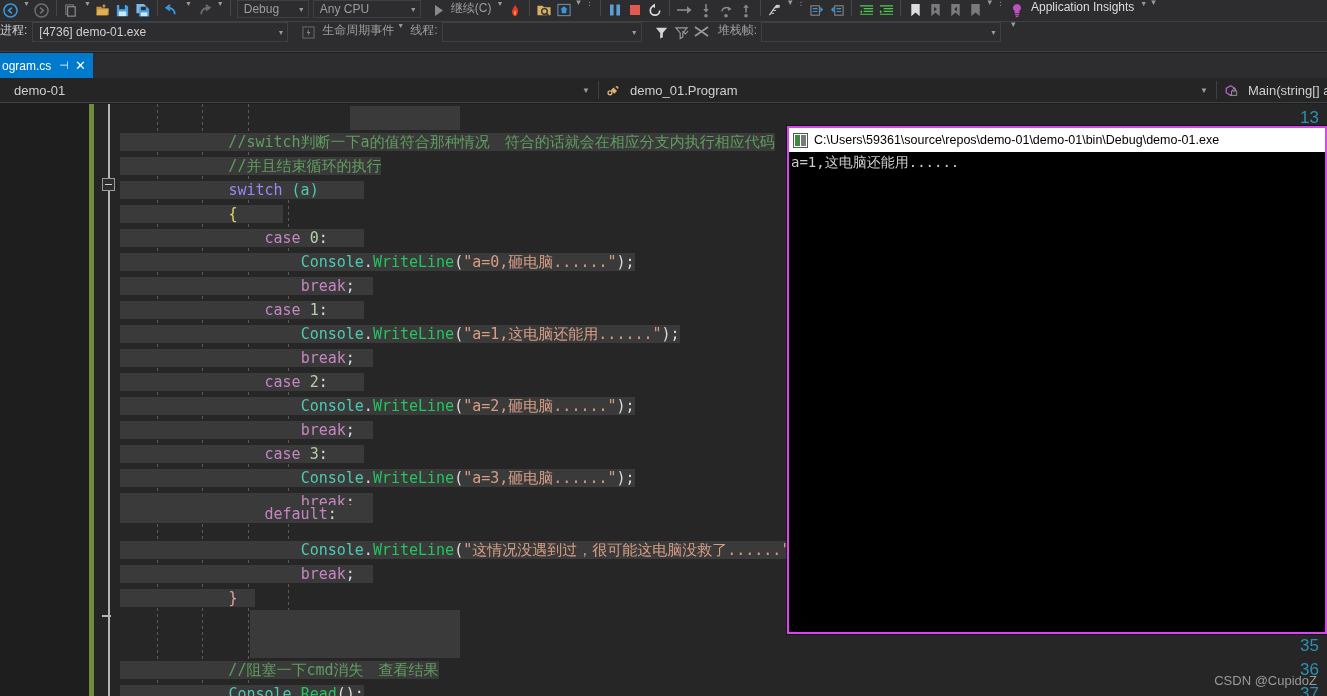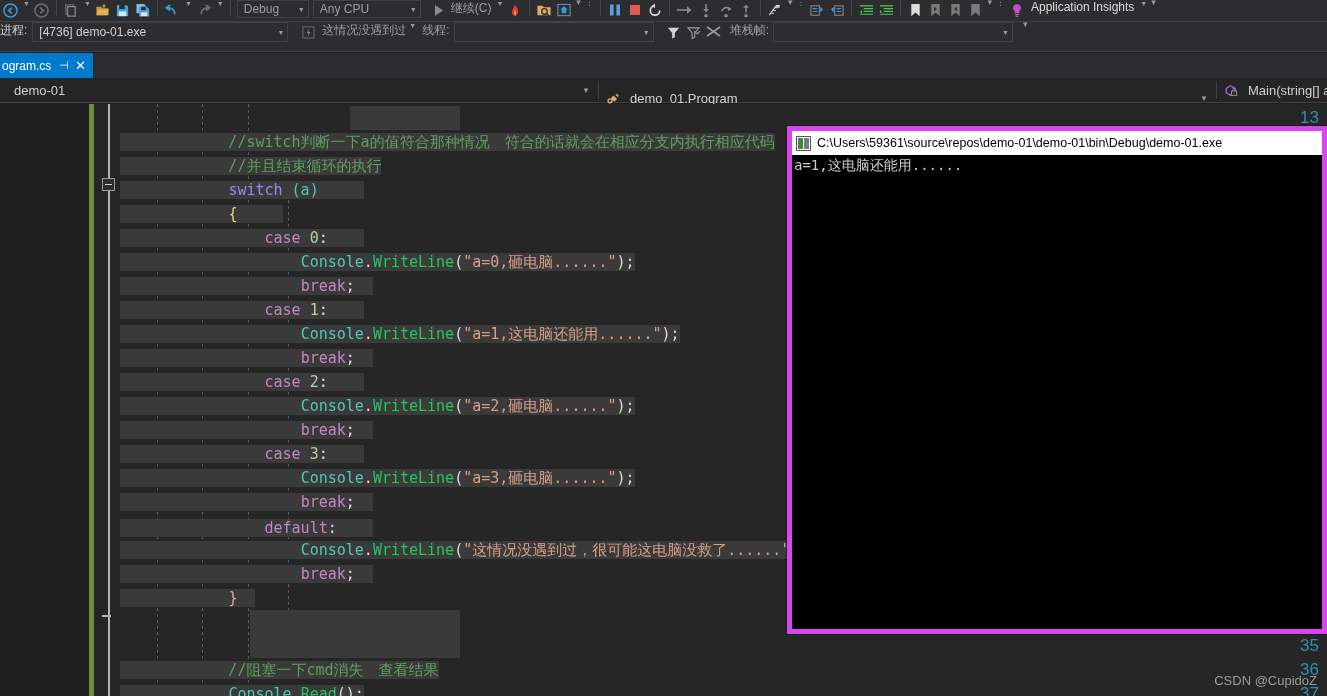--- a/index.html
+++ b/index.html
@@ -70,21 +70,21 @@
   }
   .nav-combo {
     display: flex; align-items: center; height: 25px;
     color: #cfcfcf; font-size: 13px; position: relative;
   }
   .nav-combo .nc-text { white-space: nowrap; overflow: hidden; padding-left: 4px; }
   .nav-combo .nc-arrow { font-size: 8px; color: #9a9a9a; padding: 0 8px; }
   .nav-sep { width: 1px; background: #3f3f46; margin: 3px 0; }
   #nav-project { width: 598px; justify-content: flex-end; padding-left: 10px; }
   #nav-project .nc-text { flex: 1; text-align: left; color: #cfcfcf; }
-  #nav-type { flex: 1; margin-top: 8px; }
+  #nav-type { flex: 1; }
   #nav-member { width: 110px; }
   .nav-icon { margin: 0 5px 0 7px; display: inline-block; }
 
   
   #editor {
     position: absolute; top: 104px; left: 0; width: 1327px; height: 592px;
     background: #1e1e1e; overflow: hidden;
   }
   #gutter-bg {
     position: absolute; left: 0; top: 0; width: 89px; height: 592px;
@@ -145,21 +145,21 @@
   .t-num  { color: #b5cea8; }
   .t-pln  { color: #dcdcdc; }
   .t-brace{ color: #d8d86a; }
   .t-paren{ color: #4ec9b0; }
   .t-brace-r{ color: #e0a0a0; }
 
   
   #console-window {
     position: absolute; left: 787px; top: 126px; width: 540px; height: 508px;
     background: #000000;
-    border: 5px solid #d946ef;
+    border: 2px solid #d946ef;
     box-shadow: 0 0 0 1px rgba(0,0,0,.4);
   }
   #console-title {
     height: 24px; background: #ffffff; color: #000000;
     display: flex; align-items: center; padding-left: 4px;
     font-size: 12.5px; font-family: "Liberation Sans", sans-serif;
     white-space: nowrap; overflow: hidden;
   }
   #console-icon {
     width: 15px; height: 15px; margin-right: 6px; flex: 0 0 auto;
@@ -433,21 +433,21 @@
     <div class="combo" style="width:256px; height:20px; margin-left:5px">
       <span class="cv" style="color:#d0d0d0">[4736] demo-01.exe</span>
       <span class="ca">▼</span>
     </div>
     <div class="tb-btn" style="margin-left:8px">
       <svg width="13" height="13" viewBox="0 0 14 14">
           <rect x="1" y="1" width="12" height="12" fill="none" stroke="#6a6a6a" stroke-width="1.1"></rect>
           <path d="M7.5 3 L5 7.5 H7 L6.2 11 L9 6.5 H7 Z" fill="#8a8a8a"></path>
         </svg>
     </div>
-    <span class="lbl-dim" style="margin-left:4px">这情况没遇到过</span>
+    <span class="lbl-dim" style="margin-left:4px">生命周期事件</span>
     <div class="tb-caret">▼</div>
     <span class="lbl-dim" style="margin-left:4px">线程:</span>
     <div class="combo" style="width:200px; height:20px; margin-left:4px">
       <span class="cv"></span>
       <span class="ca">▼</span>
     </div>
     <div class="tb-btn" style="margin-left:8px">
       <svg width="15" height="15" viewBox="0 0 16 16">
           <path d="M2 3 h12 l-4.6 5.4 V13 l-2.8 1.5 V8.4 Z" fill="#d4d4d4"></path>
         </svg>
@@ -538,21 +538,21 @@
           <div class="code-line" style="top: 170px;"><span class="seg"><span class="t-pln">                    </span><span class="t-kw">break</span><span class="t-pln">;  </span></span></div>
           <div class="code-line" style="top: 194px;"><span class="seg"><span class="t-pln">                </span><span class="t-kw">case</span><span class="t-pln"> </span><span class="t-num">1</span><span class="t-pln">:    </span></span></div>
           <div class="code-line" style="top: 218px;"><span class="seg"><span class="t-pln">                    </span><span class="t-type">Console</span><span class="t-pln">.</span><span class="t-fn">WriteLine</span><span class="t-pln">(</span><span class="t-str">"a=1,这电脑还能用......"</span><span class="t-pln">);</span></span></div>
           <div class="code-line" style="top: 242px;"><span class="seg"><span class="t-pln">                    </span><span class="t-kw">break</span><span class="t-pln">;  </span></span></div>
           <div class="code-line" style="top: 266px;"><span class="seg"><span class="t-pln">                </span><span class="t-kw">case</span><span class="t-pln"> </span><span class="t-num">2</span><span class="t-pln">:    </span></span></div>
           <div class="code-line" style="top: 290px;"><span class="seg"><span class="t-pln">                    </span><span class="t-type">Console</span><span class="t-pln">.</span><span class="t-fn">WriteLine</span><span class="t-pln">(</span><span class="t-str">"a=2,砸电脑......"</span><span class="t-pln">);</span></span></div>
           <div class="code-line" style="top: 314px;"><span class="seg"><span class="t-pln">                    </span><span class="t-kw">break</span><span class="t-pln">;  </span></span></div>
           <div class="code-line" style="top: 338px;"><span class="seg"><span class="t-pln">                </span><span class="t-kw">case</span><span class="t-pln"> </span><span class="t-num">3</span><span class="t-pln">:    </span></span></div>
           <div class="code-line" style="top: 362px;"><span class="seg"><span class="t-pln">                    </span><span class="t-type">Console</span><span class="t-pln">.</span><span class="t-fn">WriteLine</span><span class="t-pln">(</span><span class="t-str">"a=3,砸电脑......"</span><span class="t-pln">);</span></span></div>
           <div class="code-line" style="top: 386px;"><span class="seg"><span class="t-pln">                    </span><span class="t-kw">break</span><span class="t-pln">;  </span></span></div>
-          <div class="code-line" style="top: 412px;"><span class="seg"><span class="t-pln">                </span><span class="t-kw">default</span><span class="t-pln">:    </span></span></div>
+          <div class="code-line" style="top: 398px;"><span class="seg"><span class="t-pln">                </span><span class="t-kw">default</span><span class="t-pln">:    </span></span></div>
           <div class="code-line" style="top: 434px;"><span class="seg"><span class="t-pln">                    </span><span class="t-type">Console</span><span class="t-pln">.</span><span class="t-fn">WriteLine</span><span class="t-pln">(</span><span class="t-str">"这情况没遇到过，很可能这电脑没救了......"</span><span class="t-pln">);</span></span></div>
           <div class="code-line" style="top: 458px;"><span class="seg"><span class="t-pln">                    </span><span class="t-kw">break</span><span class="t-pln">;  </span></span></div>
           <div class="code-line" style="top: 482px;"><span class="seg"><span class="t-pln">            </span><span class="t-brace-r">}</span><span class="t-pln">  </span></span></div>
           <div class="code-line" style="top: 506px;"><span class="blank" style="margin-left: 130px; width: 210px; height: 24px;"></span></div>
           <div class="code-line" style="top: 530px;"><span class="blank" style="margin-left: 130px; width: 210px; height: 24px;"></span></div>
           <div class="code-line" style="top: 554px;"><span class="seg"><span class="t-cmt">            //阻塞一下cmd消失　查看结果</span></span></div>
           <div class="code-line" style="top: 578px;"><span class="seg"><span class="t-pln">            </span><span class="t-type">Console</span><span class="t-pln">.</span><span class="t-fn">Read</span><span class="t-pln">();</span></span></div>
         </div>
     </div>
     <div id="line-numbers">

